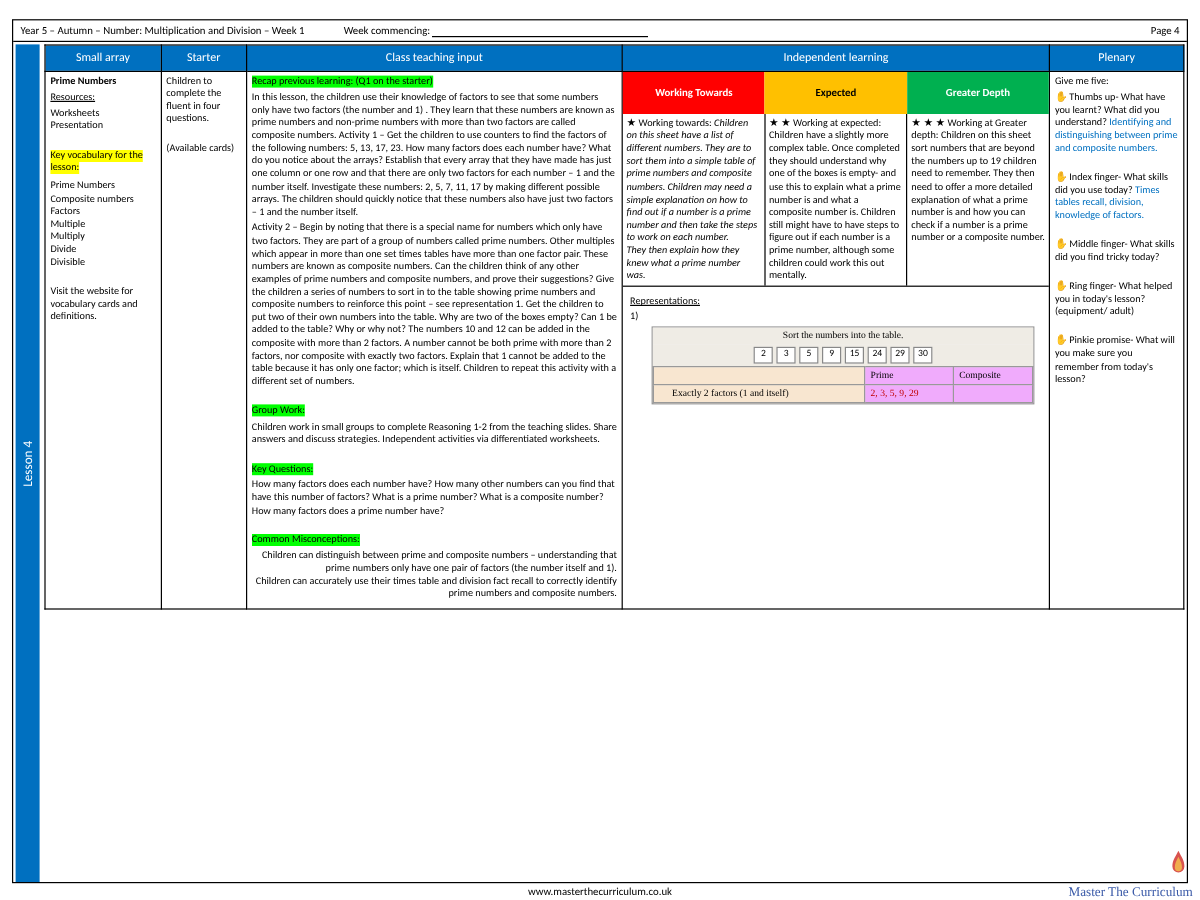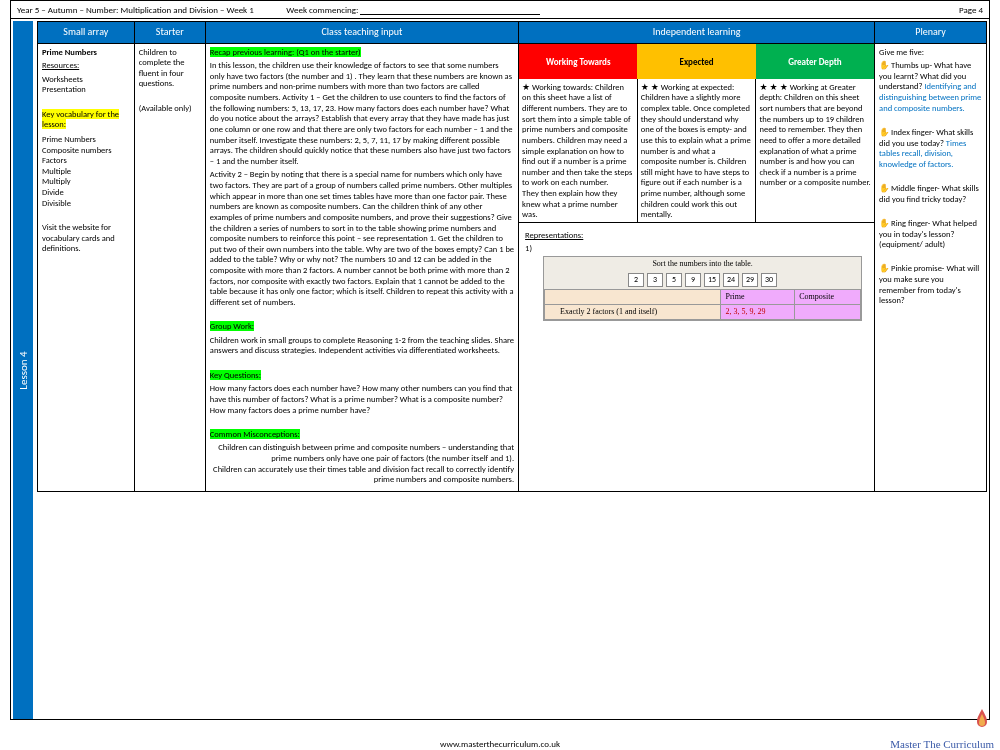--- a/index.html
+++ b/index.html
@@ -1,17 +1,17 @@
 <!DOCTYPE html>
 <html><head>
 <meta charset="utf-8">
 <style>
   * { box-sizing: border-box; margin: 0; padding: 0; }
   body { font-family: Calibri, Arial, sans-serif; font-size: 9px; background: #fff; width: 1000px; height: 750px; position: relative; }
-  .page { width: 980px; margin: 0 auto; border: 1px solid #000; height: 720px; position: relative; }
+  .page { width: 980px; margin: 16px auto; border: 1px solid #000; height: 720px; position: relative; }
   .header { display: flex; justify-content: space-between; padding: 3px 6px; border-bottom: 1px solid #000; font-size: 9px; }
   .header-left { white-space: nowrap; }
   .underline { display: inline-block; border-bottom: 1px solid #000; width: 180px; height: 10px; vertical-align: bottom; }
   .side-tab { position: absolute; left: 2px; top: 20px; bottom: 0; width: 20px; background: #0070c0; color: #fff; display: flex; align-items: center; justify-content: center; }
   .side-tab span { transform: rotate(-90deg); white-space: nowrap; font-size: 11px; }
   .content { margin-left: 24px; padding: 2px 2px 0 2px; }
   table.main { width: 100%; border-collapse: collapse; table-layout: fixed; }
   table.main > tbody > tr > td, table.main > thead > tr > th { border: 1px solid #000; vertical-align: top; padding: 3px 4px; font-size: 8.5px; line-height: 1.25; }
   table.main > thead > tr > th { background: #0070c0; color: #fff; font-weight: normal; text-align: center; padding: 4px 2px; font-size: 10px; }
   .hl-green { background: #00ff00; }
@@ -100,21 +100,21 @@
 Multiply
 Divide
 Divisible</p>
             <br>
             <p>Visit the website for vocabulary cards and definitions.</p>
           </td>
 
           <td>
             <p>Children to complete the fluent in four questions.</p>
             <br>
-            <p>(Available only)</p>
+            <p>(Available cards)</p>
           </td>
 
           <td>
             <p><span class="hl-green">Recap previous learning: (Q1 on the starter)</span></p>
             <p>In this lesson, the children use their knowledge of factors to see that some numbers only have two factors (the number and 1) . They learn that these numbers are known as prime numbers and non-prime numbers with more than two factors are called composite numbers. Activity 1 – Get the children to use counters to find the factors of the following numbers: 5, 13, 17, 23. How many factors does each number have? What do you notice about the arrays? Establish that every array that they have made has just one column or one row and that there are only two factors for each number – 1 and the number itself. Investigate these numbers: 2, 5, 7, 11, 17 by making  different possible arrays. The children should quickly notice that these numbers also have just two factors – 1 and the number itself.</p>
             <p>Activity 2 – Begin by noting that there is a special name for numbers which only have two factors. They are part of a group of numbers called prime numbers.  Other multiples which appear in more than one set times tables  have more than one factor pair. These numbers are known as composite numbers. Can the children think of any other examples of prime numbers and composite numbers, and prove their suggestions? Give the children a series of numbers to sort in to the table showing  prime numbers and composite numbers to reinforce this point – see representation 1. Get the children to put two of their own numbers into the table. Why are two of the boxes empty? Can 1 be added to the table? Why or why not? The numbers 10 and 12 can be added in the composite with more than 2 factors. A number cannot be both prime with more than 2 factors, nor composite with exactly two factors. Explain that 1 cannot be added to the table because it has only one factor; which is itself. Children to repeat this activity with a different set of numbers.</p>
             <br>
             <p><span class="hl-green">Group Work:</span></p>
             <p>Children work in small groups to complete Reasoning 1-2 from the teaching slides. Share answers and discuss strategies. Independent activities via differentiated worksheets.</p>
             <br>
@@ -129,21 +129,21 @@
           <td style="padding:0;">
             <div class="il-head">
               <div class="wt">Working Towards</div>
               <div class="ex">Expected</div>
               <div class="gd">Greater Depth</div>
             </div>
             <div class="il-body">
               <div>
                 <span class="star">★</span>
                 <span>Working towards:</span>
-                <span style="white-space:pre-line;">Children on this sheet have a list of different numbers. They are to sort them into a simple table of prime numbers and composite numbers. Children may need a simple explanation on how to find out if a number is a prime number and then take the steps to work on each number.
+                <span style="white-space:pre-line;font-style:italic;">Children on this sheet have a list of different numbers. They are to sort them into a simple table of prime numbers and composite numbers. Children may need a simple explanation on how to find out if a number is a prime number and then take the steps to work on each number.
 They then explain how they knew what a prime number was.</span>
               </div>
               <div>
                 <span class="star">★ ★</span>
                 <span>Working at expected:</span>
                 <span>Children have a slightly more complex table. Once completed they should understand why one of the boxes is empty- and use this to explain what a prime number is and what a composite number is. Children still might have to have steps to figure out if each number is a prime number, although some children could work this out mentally.</span>
               </div>
               <div>
                 <span class="star">★ ★ ★</span>
                 <span>Working at Greater depth:</span>

